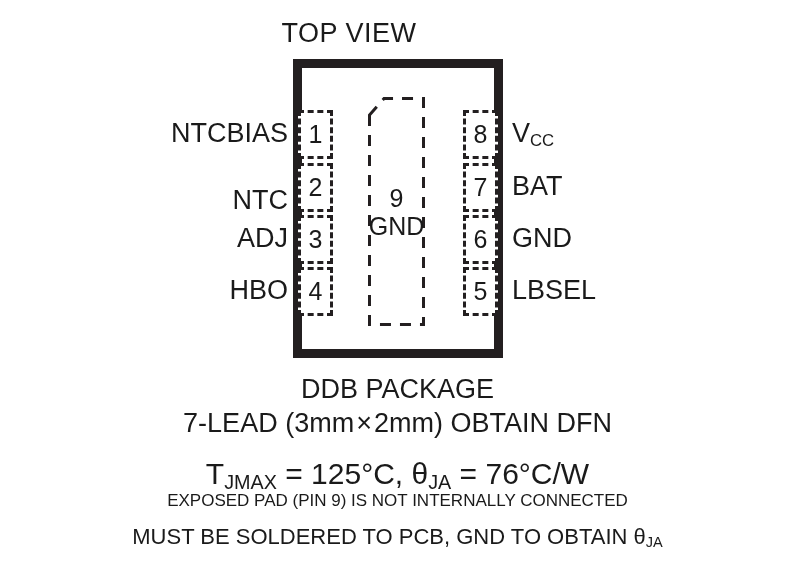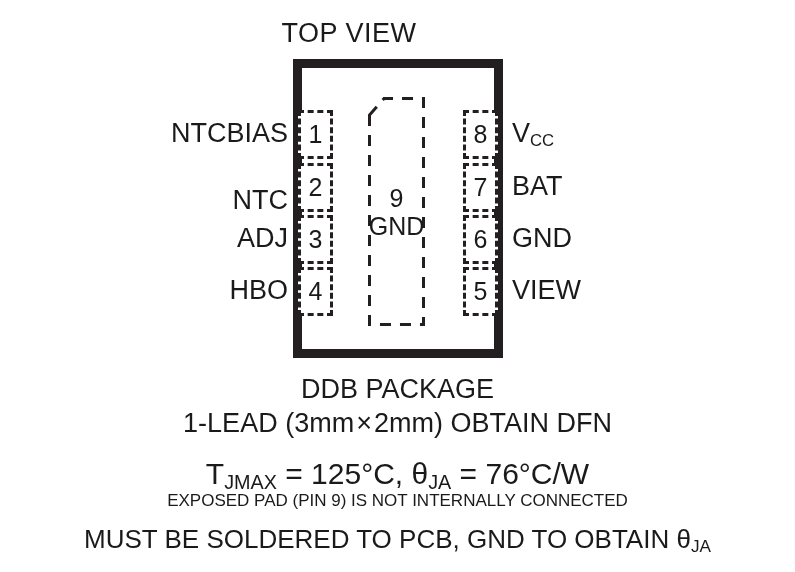--- a/index.html
+++ b/index.html
@@ -114,21 +114,21 @@
     left: 0;
     width: 795px;
     text-align: center;
     color: #1a1a1a;
     white-space: nowrap;
   }
   #caption-package  { top: 374px; font-size: 27px; }
   #caption-lead     { top: 408px; font-size: 27px; }
   #caption-thermal  { top: 457px; font-size: 30px; }
   #caption-note1    { top: 491px; font-size: 17px; }
-  #caption-note2    { top: 524px; font-size: 26px; }
+  #caption-note2    { top: 524px; font-size: 22px; }
 
   .caption-line sub {
     font-size: 0.66em;
     vertical-align: baseline;
     position: relative;
     top: 0.24em;
   }
   .times-sign { padding: 0 2px; }
 </style>
 </head>
@@ -164,26 +164,26 @@
 <div class="pin-label left" style="top:120px">NTCBIAS</div>
 <div class="pin-label left" style="top:187px">NTC</div>
 <div class="pin-label left" style="top:225px">ADJ</div>
 <div class="pin-label left" style="top:277px">HBO</div>
 
 <div class="pin-label right" style="top:120px">
   <span>V</span><sub>CC</sub>
 </div>
 <div class="pin-label right" style="top:173px">BAT</div>
 <div class="pin-label right" style="top:225px">GND</div>
-<div class="pin-label right" style="top:277px">VIEW</div>
+<div class="pin-label right" style="top:277px">LBSEL</div>
 
 <div class="caption-line" id="caption-package">DDB PACKAGE</div>
 
 <div class="caption-line" id="caption-lead">
-  <span>1-LEAD (3mm</span><span class="times-sign">×</span><span>2mm) OBTAIN DFN</span>
+  <span>7-LEAD (3mm</span><span class="times-sign">×</span><span>2mm) OBTAIN DFN</span>
 </div>
 
 <div class="caption-line" id="caption-thermal">
   <span>T</span><sub>JMAX</sub><span> = 125°C, </span><span>θ</span><sub>JA</sub><span> = 76°C/W</span>
 </div>
 
 <div class="caption-line" id="caption-note1">EXPOSED PAD (PIN 9) IS NOT INTERNALLY CONNECTED</div>
 
 <div class="caption-line" id="caption-note2">
   <span>MUST BE SOLDERED TO PCB, GND TO OBTAIN </span><span>θ</span><sub>JA</sub>

